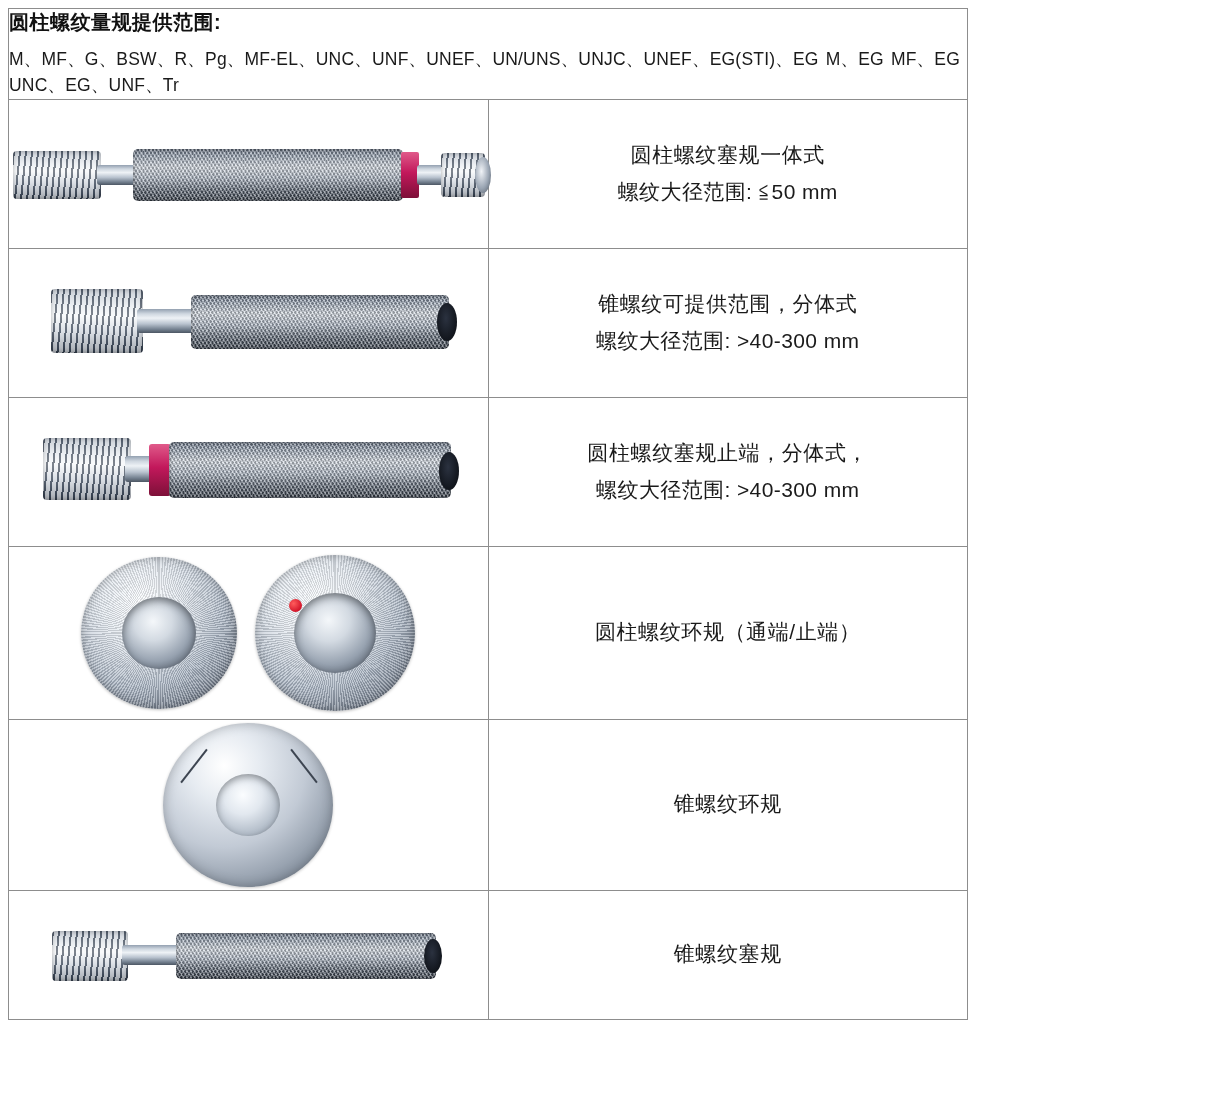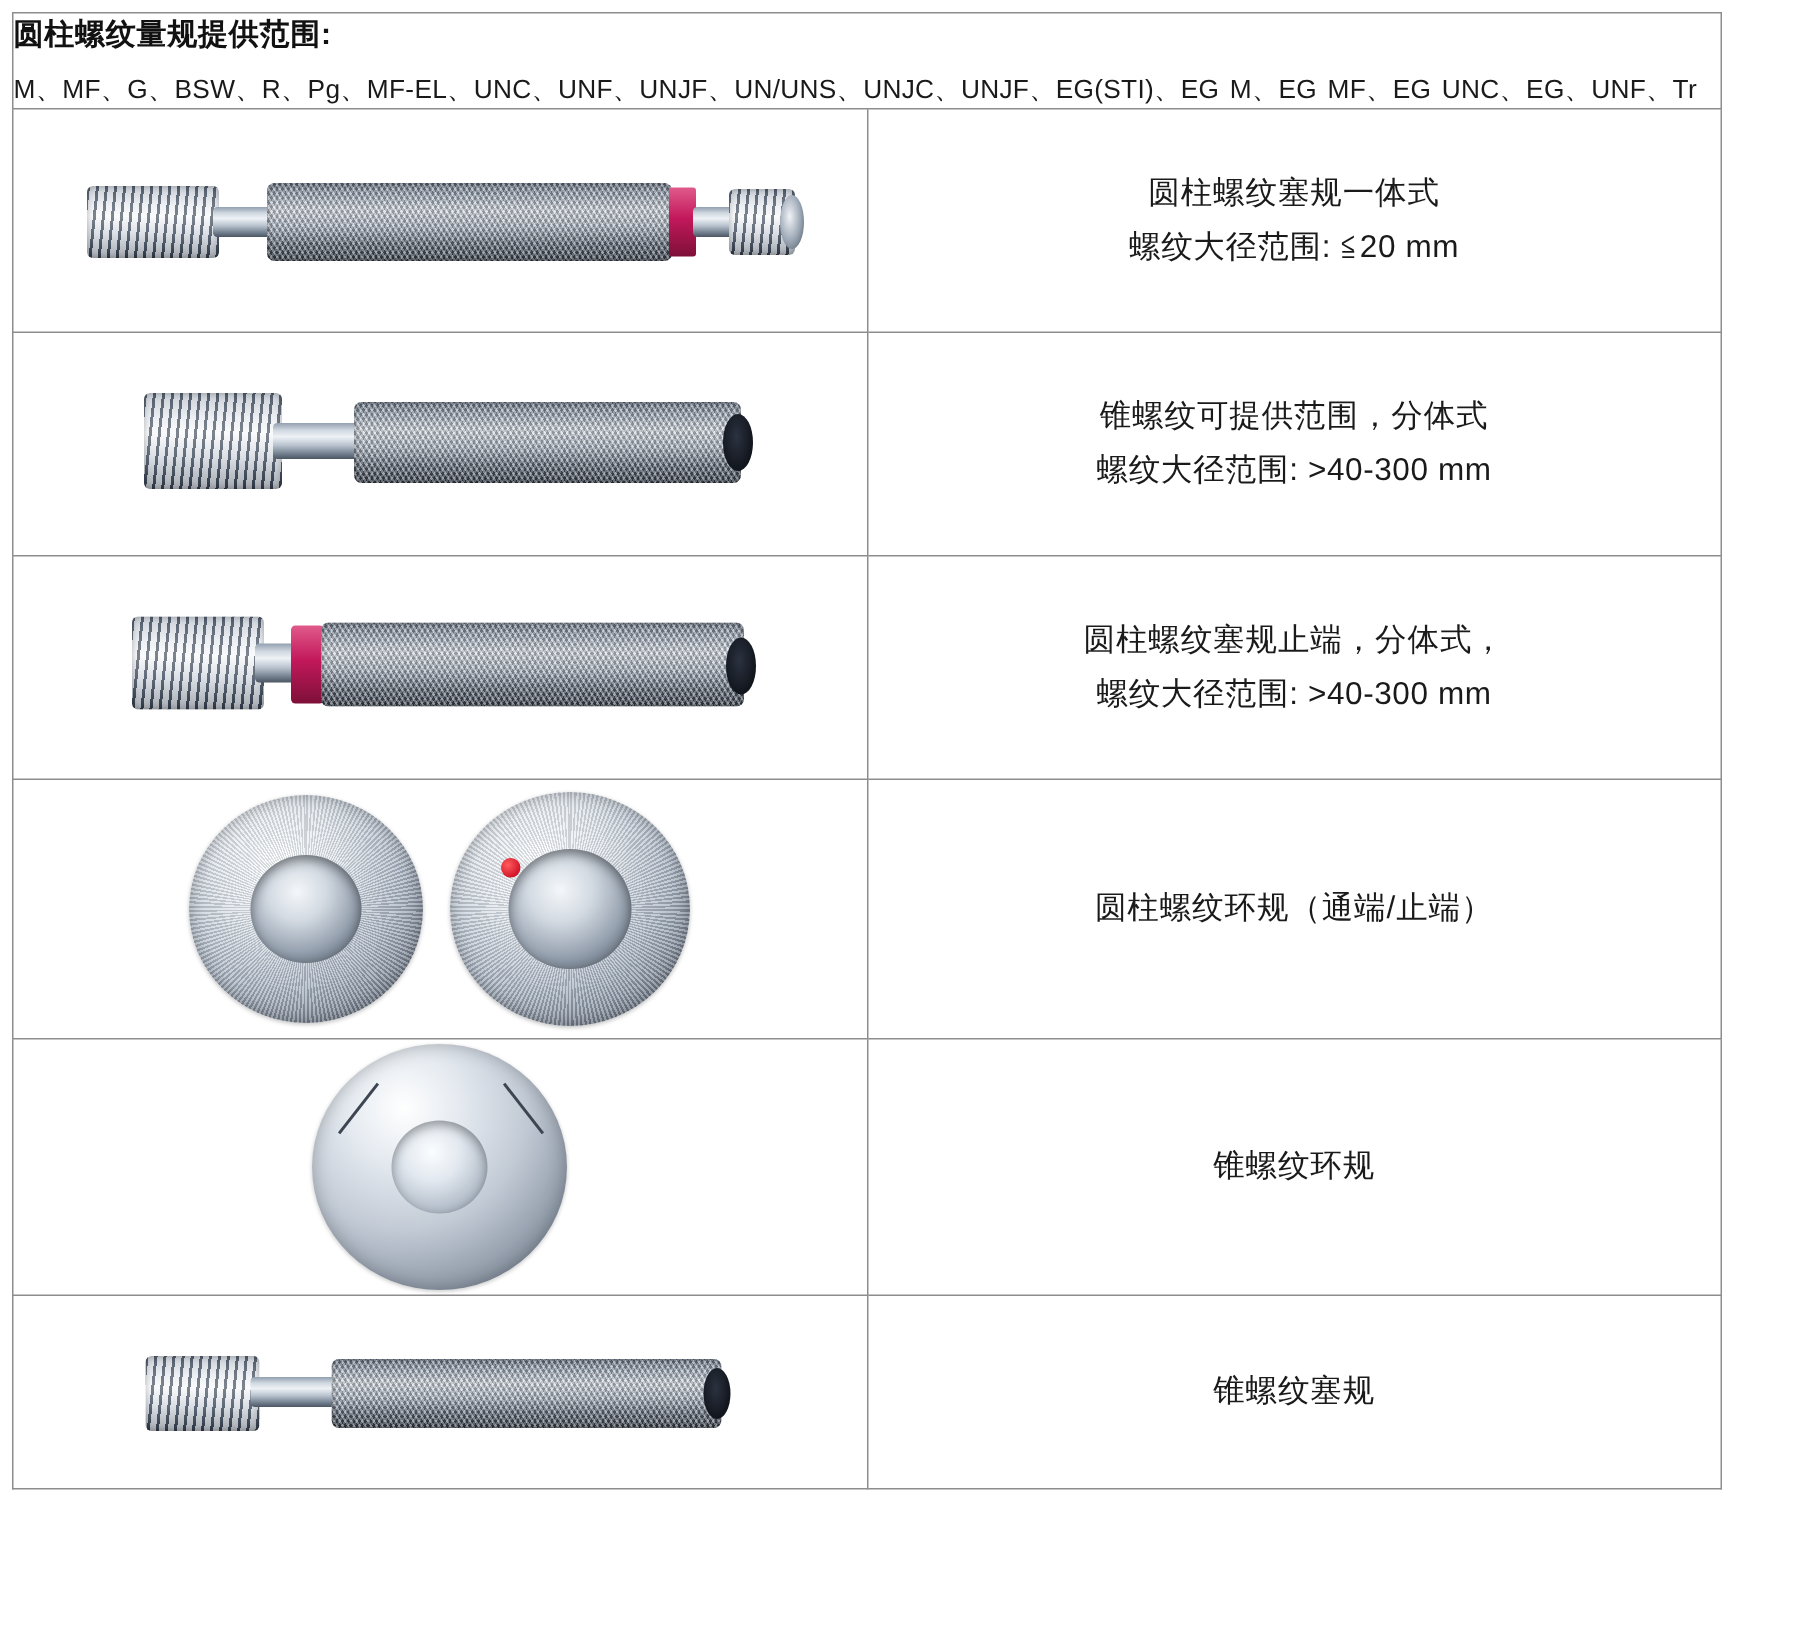--- a/index.html
+++ b/index.html
@@ -15,21 +15,21 @@
     -webkit-font-smoothing: antialiased;
   }
   .page {
     width: 1212px;
     height: 1097px;
     position: relative;
     box-sizing: border-box;
     padding: 8px 8px 6px 8px;
   }
   table.spec-table {
-    width: 1140px;
+    width: 960px;
     border-collapse: collapse;
     table-layout: fixed;
   }
   table.spec-table td {
     border: 1px solid #8d8d8d;
     vertical-align: middle;
     padding: 0;
   }
   
   .header-cell {
@@ -168,41 +168,41 @@
 </head>
 <body>
 
 <div class="page">
   <table class="spec-table">
 
     <tbody>
         <tr>
       <td class="header-cell" colspan="2">
         <div class="header-title">圆柱螺纹量规提供范围:</div>
-        <div class="header-list">M、MF、G、BSW、R、Pg、MF-EL、UNC、UNF、UNJF、UN/UNS、UNJC、UNJF、EG(STI)、EG M、EG MF、EG UNC、EG、UNF、Tr</div>
+        <div class="header-list">M、MF、G、BSW、R、Pg、MF-EL、UNC、UNF、UNEF、UN/UNS、UNJC、UNEF、EG(STI)、EG M、EG MF、EG UNC、EG、UNF、Tr</div>
       </td>
     </tr>
 
     <tr>
       <td class="img-cell">
         <div class="img-wrap">
           <div class="gauge" style="width:470px;height:86px;">
             <div class="thread" style="position:absolute;left:0px;top:20px;width:88px;height:48px;"></div>
             <div class="shank" style="position:absolute;left:84px;top:34px;width:40px;height:20px;"></div>
             <div class="knurl" style="position:absolute;left:120px;top:18px;width:270px;height:52px;"></div>
             <div class="ring-band" style="position:absolute;left:388px;top:21px;width:18px;height:46px;"></div>
             <div class="shank" style="position:absolute;left:404px;top:34px;width:32px;height:20px;"></div>
             <div class="thread" style="position:absolute;left:428px;top:22px;width:44px;height:44px;"></div>
             <div class="cap-end" style="position:absolute;left:462px;top:26px;width:16px;height:36px;"></div>
           </div>
         </div>
       </td>
       <td class="text-cell">
         <div class="text-line">圆柱螺纹塞规一体式</div>
-        <div class="text-line mono-num">螺纹大径范围: ≦20 mm</div>
+        <div class="text-line mono-num">螺纹大径范围: ≦50 mm</div>
       </td>
     </tr>
 
     <tr>
       <td class="img-cell">
         <div class="img-wrap">
           <div class="gauge" style="width:450px;height:96px;">
             <div class="thread" style="position:absolute;left:28px;top:14px;width:92px;height:64px;"></div>
             <div class="shank" style="position:absolute;left:114px;top:34px;width:60px;height:24px;"></div>
             <div class="knurl" style="position:absolute;left:168px;top:20px;width:258px;height:54px;"></div>

